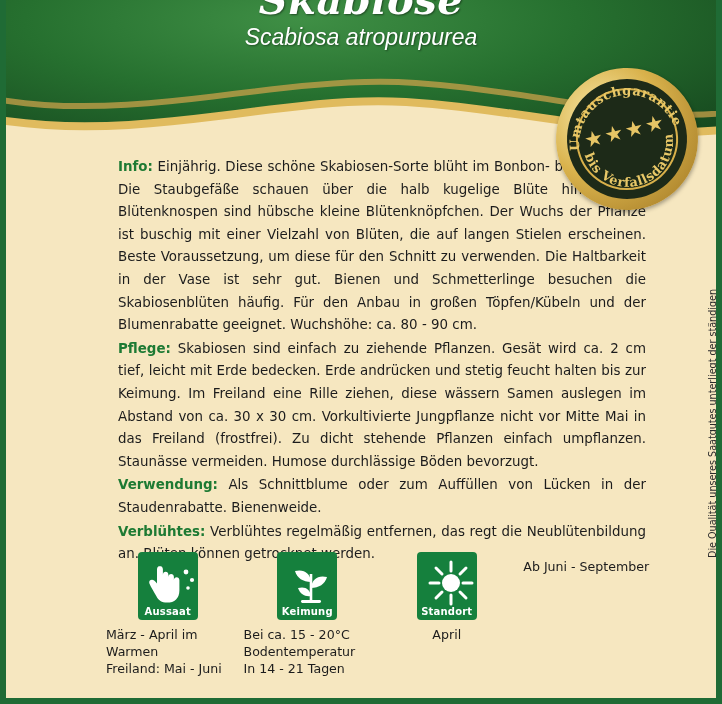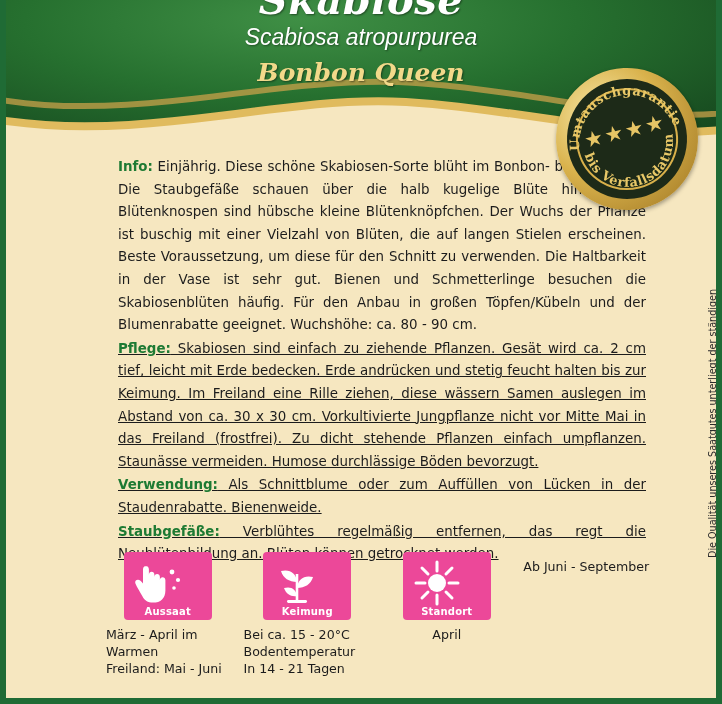--- a/index.html
+++ b/index.html
@@ -154,21 +154,20 @@
     font-size: 13.4px;
     line-height: 22.6px;
     color: #1c1c1c;
     text-align: justify;
   }
   .body-text p {
     margin: 0 0 0 0;
   }
   .body-text p + p {
     margin-top: 1px;
-    text-decoration: underline;
   }
   .lbl {
     color: #1d7a33;
     font-weight: bold;
   }
 
   
   .side-note {
     position: absolute;
     right: 10px;
@@ -191,24 +190,24 @@
     top: 552px;
     right: 60px;
     display: flex;
     justify-content: space-between;
   }
   .icon-col {
     width: 150px;
     text-align: center;
   }
   .icon-box {
-    width: 88px;
+    width: 60px;
     height: 68px;
     margin: 0 auto;
-    background: #ec4899;
+    background: #15803d;
     border-radius: 4px;
     position: relative;
     overflow: hidden;
   }
   .icon-box svg { display: block; }
   .icon-caption {
     position: absolute;
     left: 0;
     right: 0;
     bottom: 3px;
@@ -238,21 +237,20 @@
     <div class="header-bg"></div>
     <svg class="header-swoosh" viewBox="0 0 782 165" preserveAspectRatio="none">
       <path d="M0,118 C160,150 300,96 430,104 C560,112 680,150 782,126 L782,165 L0,165 Z" fill="#f6e7c0"></path>
       <path d="M0,112 C160,144 300,90 430,98 C560,106 680,144 782,120 L782,128 C680,152 560,114 430,106 C300,98 160,152 0,120 Z" fill="#e0bb5e"></path>
       <path d="M0,92 C150,126 300,70 440,80 C580,90 690,128 782,104 L782,110 C690,134 580,96 440,86 C300,76 150,132 0,98 Z" fill="#caa24a" opacity=".75"></path>
     </svg>
 
     <div class="title-wrap">
       <p class="plant-title">Skabiose</p>
       <p class="plant-latin">Scabiosa atropurpurea</p>
-      <p class="variety">Bonbon Queen</p>
     </div>
   </div>
 
   <div class="seal">
     <div class="ring-outer"></div>
     <div class="ring-inner"></div>
     <div class="ring-inner2"></div>
     <svg class="seal-curve-text" viewBox="0 0 142 142">
       <defs>
         <path id="topArc" d="M 22,76 A 49,49 0 0 1 120,76" fill="none"></path>
@@ -272,21 +270,21 @@
     <p>
       <span class="lbl">Info:</span><span> Einjährig. Diese schöne Skabiosen-Sorte blüht im Bonbon- bis lachsrosa. Die Staubgefäße schauen über die halb kugelige Blüte hinaus. Die Blütenknospen sind hübsche kleine Blütenknöpfchen. Der Wuchs der Pflanze ist buschig mit einer Vielzahl von Blüten, die auf langen Stielen erscheinen. Beste Voraussetzung, um diese für den Schnitt zu verwenden. Die Haltbarkeit in der Vase ist sehr gut. Bienen und Schmetterlinge besuchen die Skabiosenblüten häufig. Für den Anbau in großen Töpfen/Kübeln und der Blumenrabatte geeignet. Wuchshöhe: ca. 80 - 90 cm.</span>
     </p>
     <p>
       <span class="lbl">Pflege:</span><span> Skabiosen sind einfach zu ziehende Pflanzen. Gesät wird ca. 2 cm tief, leicht mit Erde bedecken. Erde andrücken und stetig feucht halten bis zur Keimung. Im Freiland eine Rille ziehen, diese wässern Samen auslegen im Abstand von ca. 30 x 30 cm. Vorkultivierte Jungpflanze nicht vor Mitte Mai in das Freiland (frostfrei). Zu dicht stehende Pflanzen einfach umpflanzen. Staunässe vermeiden. Humose durchlässige Böden bevorzugt.</span>
     </p>
     <p>
       <span class="lbl">Verwendung:</span><span> Als Schnittblume oder zum Auffüllen von Lücken in der Staudenrabatte. Bienenweide.</span>
     </p>
     <p>
-      <span class="lbl">Staubgefäße:</span><span> Verblühtes regelmäßig entfernen, das regt die Neublütenbildung an. Blüten können getrocknet werden.</span>
+      <span class="lbl">Verblühtes:</span><span> Verblühtes regelmäßig entfernen, das regt die Neublütenbildung an. Blüten können getrocknet werden.</span>
     </p>
   </div>
 
   <div class="side-note">
     <div>Die Qualität unseres Saatgutes unterliegt der ständigen</div>
     <div>Kontrolle eines neutralen Prüf-Institutes.</div>
   </div>
 
   <div class="icons">
 

